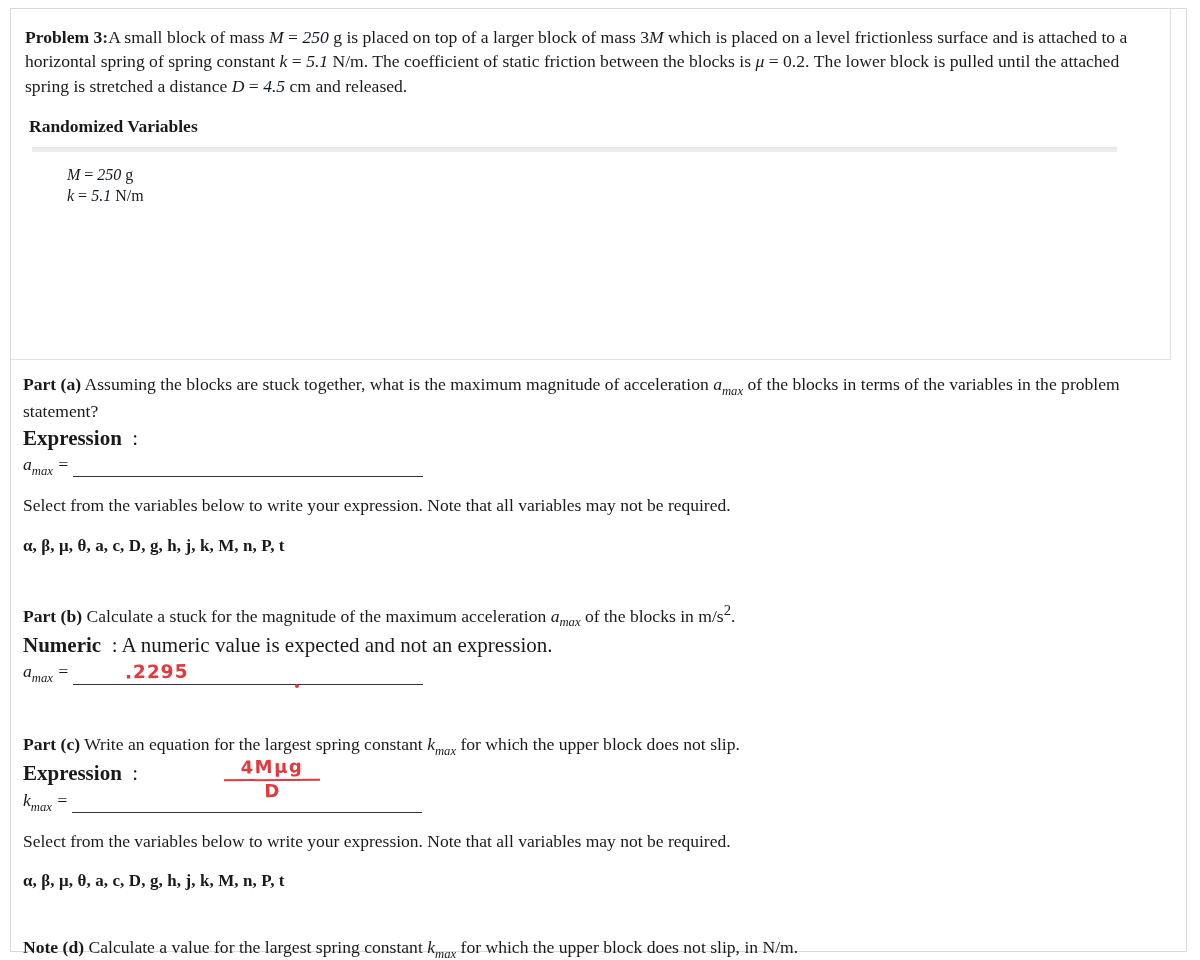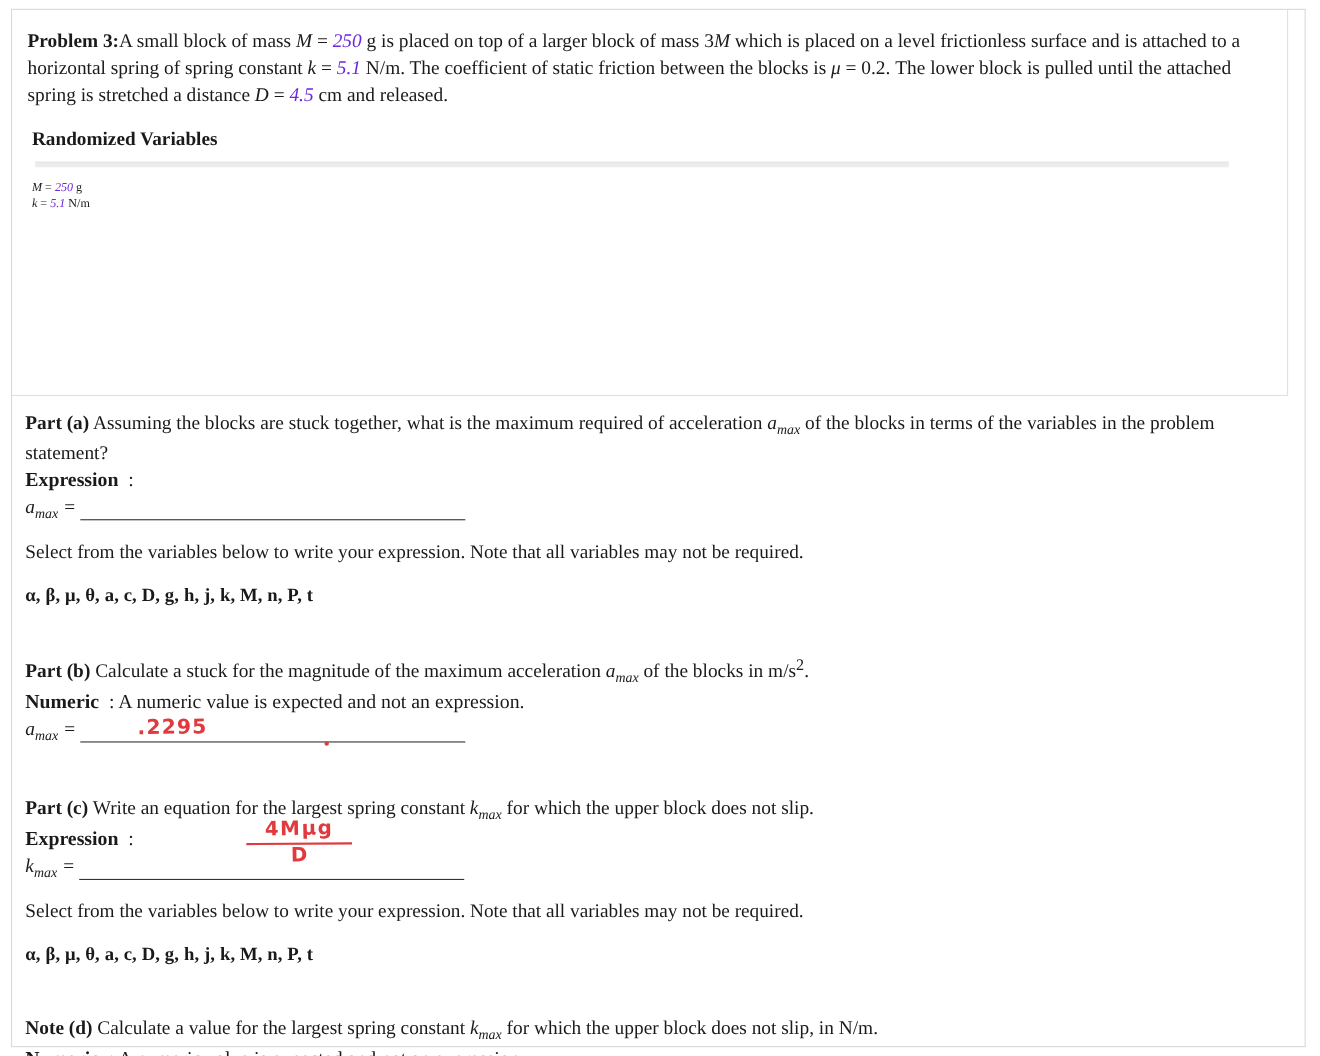--- a/index.html
+++ b/index.html
@@ -41,21 +41,21 @@
 
   .statement {
     font-size: 17.6px;
     line-height: 1.38;
     text-align: left;
     max-width: 1120px;
   }
 
   .bold { font-weight: bold; }
   .ital { font-style: italic; }
-  .rv { color: #6d28d9; font-style: italic; }
+  .rv { color: #0f172a; font-style: italic; }
 
   .sec-title {
     font-weight: bold;
     font-size: 17.5px;
     margin-top: 18px;
     margin-bottom: 0px;
     padding-left: 4px;
   }
 
   .rule {
@@ -63,42 +63,43 @@
     margin-left: 7px;
     width: 1085px;
     height: 4px;
     background: #ececec;
     border-top: 1px solid #e4e4e4;
   }
 
   .varlist {
     margin-top: 12px;
     padding-left: 4px;
-    font-size: 11px;
+    font-size: 16px;
     line-height: 1.33;
+    margin-left: 38px;
   }
 
   
   .parts {
     position: absolute;
     left: 0px;
     top: 352px;
     width: 1175px;
     padding: 12px 12px 0 12px;
     box-sizing: border-box;
   }
 
   .part-q {
     font-size: 17.6px;
     line-height: 1.36;
     margin: 0;
   }
 
   .label-row {
-    font-size: 18px;
+    font-size: 21px;
     line-height: 1.36;
     margin: 0;
   }
 
   .answer-row {
     position: relative;
     display: flex;
     align-items: flex-end;
     margin-top: 1px;
     height: 24px;
@@ -208,21 +209,21 @@
 
     <div class="varlist">
       <div><span class="ital">M</span><span> = </span><span class="rv">250</span><span> g</span></div>
       <div><span class="ital">k</span><span> = </span><span class="rv">5.1</span><span> N/m</span></div>
     </div>
   </div>
 
   <div class="parts">
 
     <div>
-      <p class="part-q"><span class="bold">Part (a)</span><span> Assuming the blocks are stuck together, what is the maximum required of acceleration </span><span class="ital">a</span><sub class="sm">max</sub><span> of the blocks in terms of the variables in the problem statement?</span></p>
+      <p class="part-q"><span class="bold">Part (a)</span><span> Assuming the blocks are stuck together, what is the maximum magnitude of acceleration </span><span class="ital">a</span><sub class="sm">max</sub><span> of the blocks in terms of the variables in the problem statement?</span></p>
 
       <p class="label-row"><span class="bold">Expression</span>&nbsp;&nbsp;<span>:</span></p>
 
       <div class="answer-row">
         <span class="ans-var"><span>a</span><sub class="sm">max</sub>&nbsp;<span>=</span></span>
         <span class="ans-blank"></span>
       </div>
 
       <p class="select-note">Select from the variables below to write your expression. Note that all variables may not be required.</p>
       <p class="select-vars">α, β, μ, θ, a, c, D, g, h, j, k, M, n, P, t</p>

